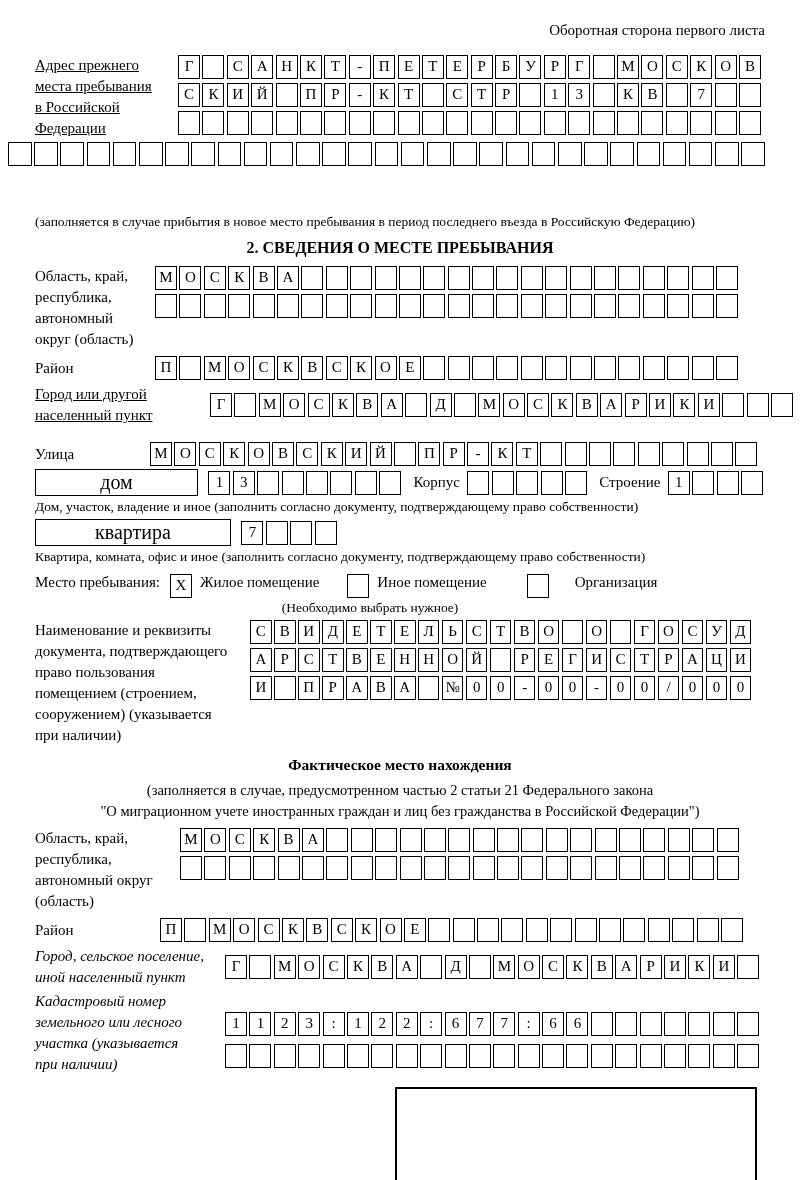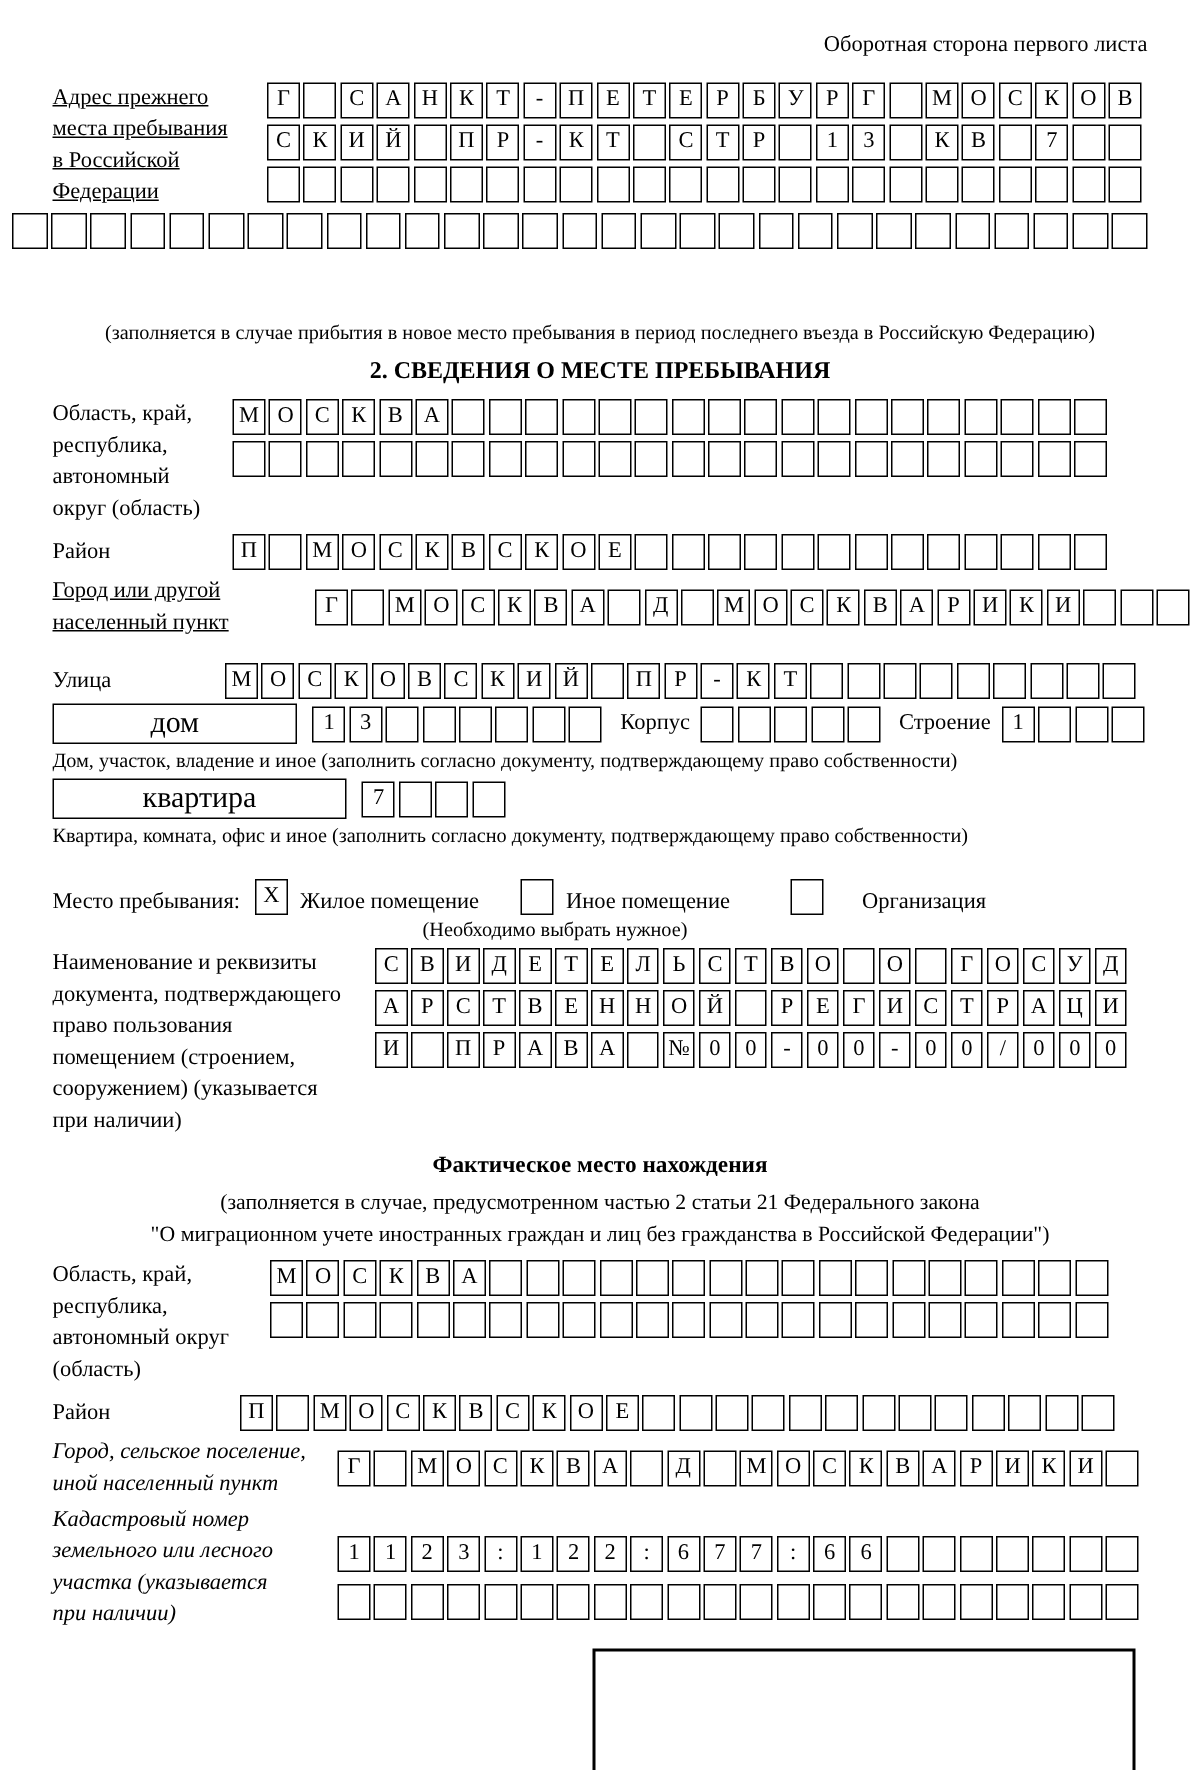--- a/index.html
+++ b/index.html
@@ -34,36 +34,36 @@
     border: 1.7px solid #000;
     text-align: center; font-size: 15px; line-height: 21px;
     background: #fff;
   }
   .fullrow { gap: 2.6px; margin: 3px 0 3px -27px; }
   .fullrow .cell { width: 23.6px; }
   .tight { gap: 2.4px; }
   .tight .cell { width: 21.6px; }
 
   .caption { font-size: 13.5px; line-height: 18px; }
-  .caption.center { text-align: center; margin-top: 47px; }
+  .caption.center { text-align: left; margin-top: 47px; }
   .sec-title { font-weight: bold; font-size: 16px; text-align: center; margin: 8px 0 9px 0; }
   .fact-title { font-weight: bold; font-size: 15.5px; text-align: center; margin: 10px 0 6px 0; }
   .fact-caption { font-size: 14.5px; line-height: 21px; text-align: center; white-space: pre-line; margin-bottom: 6px; }
 
   .inline-row { display: flex; align-items: center; gap: 2.4px; margin: 3px 0 2px 0; }
   .labelbox {
     border: 1.7px solid #000; height: 27px;
     text-align: center; font-size: 20px; line-height: 24px; flex: 0 0 auto;
     background: #fff;
   }
   .box-dom { width: 163px; margin-right: 8px; }
   .box-kv { width: 196px; margin-right: 8px; }
   .inl { font-size: 15px; padding: 0 5px 0 10px; flex: 0 0 auto; }
 
-  .choice-row { display: flex; align-items: flex-end; margin: 20px 0 2px 0; font-size: 15px; }
+  .choice-row { display: flex; align-items: flex-start; margin: 8px 0 2px 0; font-size: 15px; }
   .choice-row .cell { margin: 0 8px 0 10px; }
   .choice-label { flex: 0 0 auto; }
   .choice-note { font-size: 13.5px; text-align: center; width: 330px; margin: 1px 0 4px 170px; }
 
   .house-caption, .apt-caption { font-size: 13.5px; line-height: 18px; margin: 1px 0 3px 0; }
 
   .stamp-wrap { margin-left: 360px; margin-top: 10px; width: 405px; }
   .stamp-box { width: 362px; height: 176px; border: 2px solid #000; background: #fff; }
 </style>
 </head>

